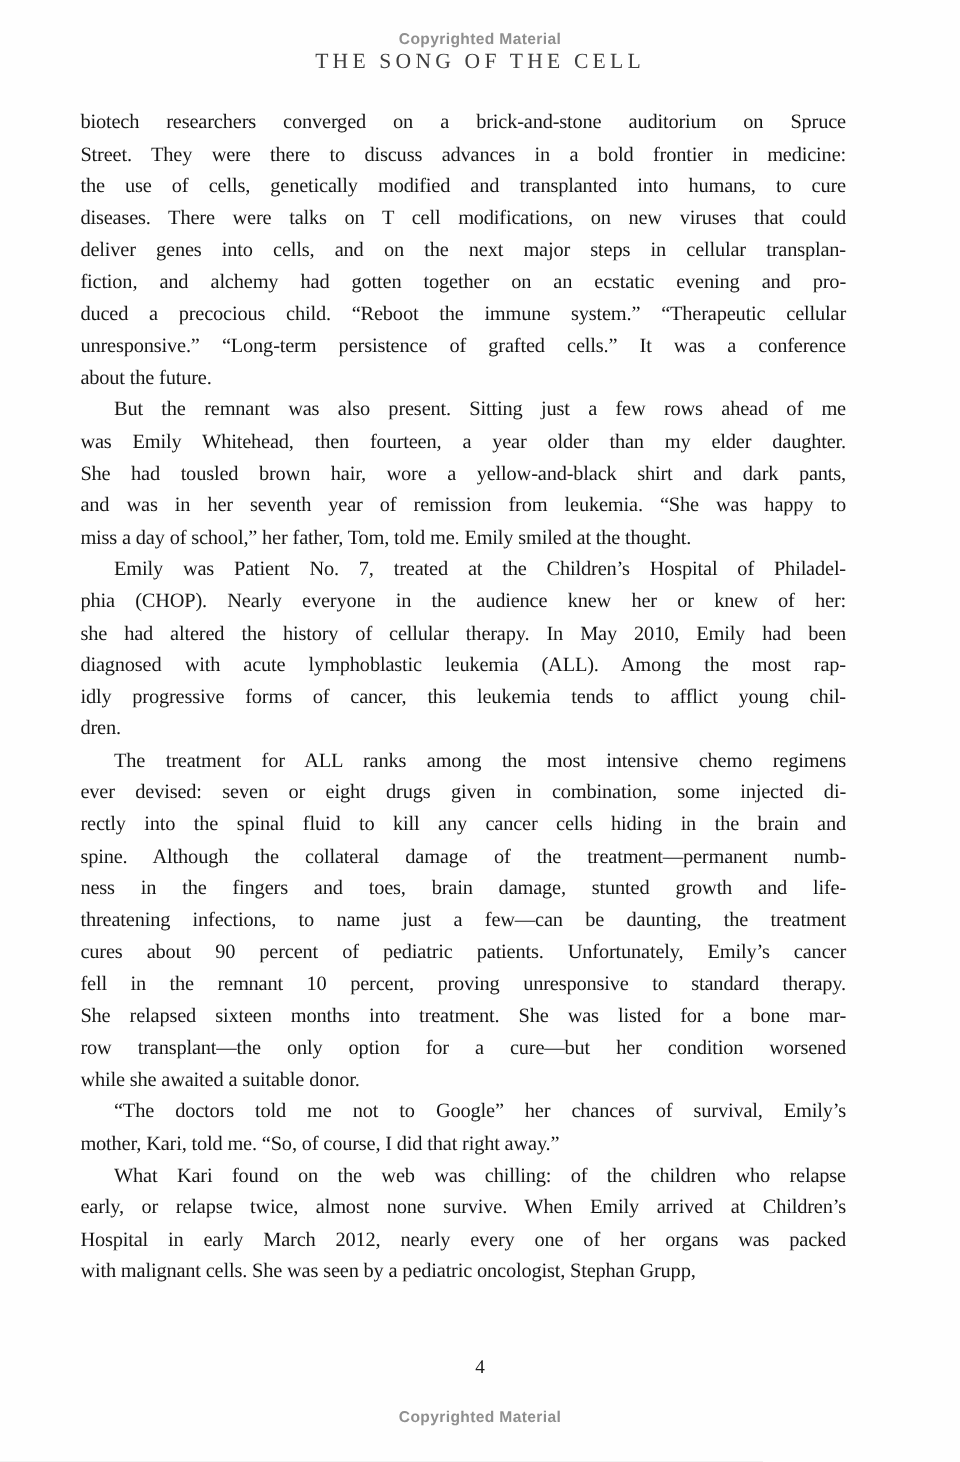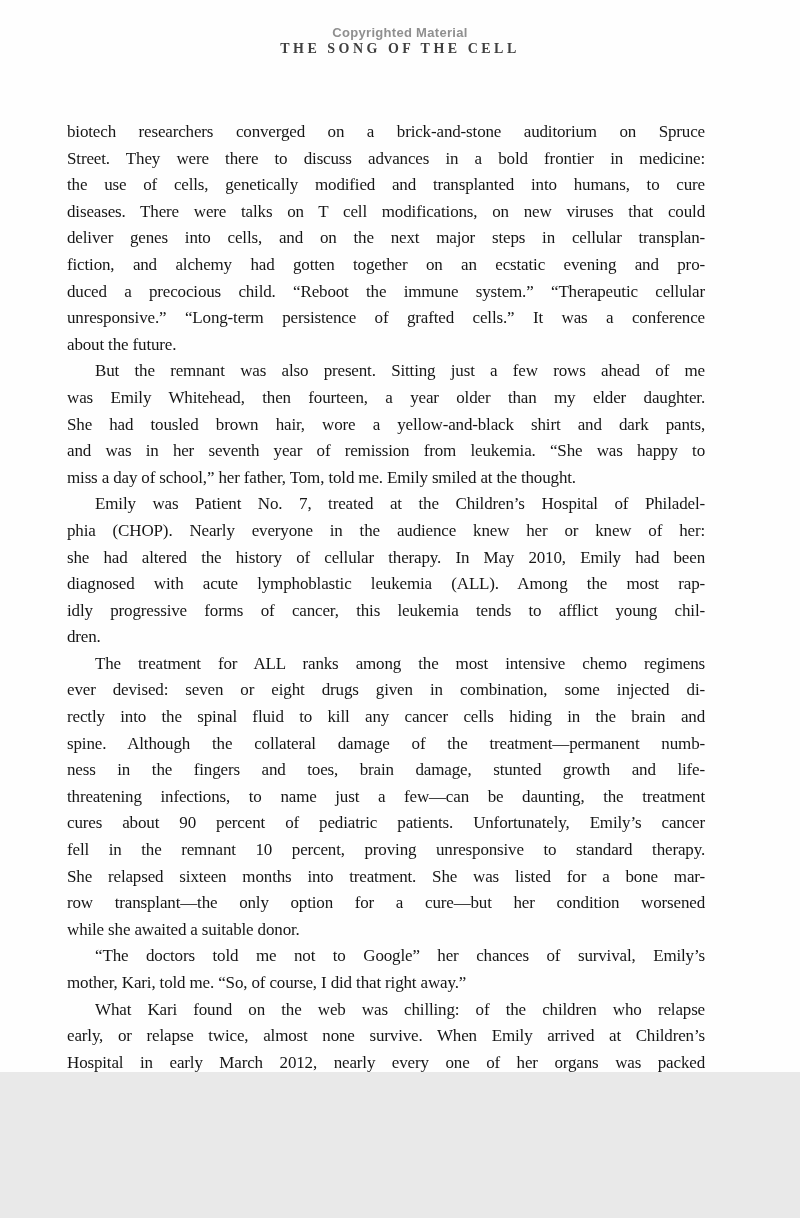--- a/index.html
+++ b/index.html
@@ -1,19 +1,19 @@
 <!DOCTYPE html>
 <html><head>
 <meta charset="utf-8">
 <style>
   html, body { margin: 0; padding: 0; background: #e9e9e9; }
   .book-page {
     position: relative;
     width: 800px;
-    height: 1072px;
+    height: 1218px;
     margin: 0 auto;
     background: #fefefe;
     font-family: "Liberation Serif", serif;
     overflow: hidden;
   }
   .top-notice, .bottom-notice {
     position: absolute;
     left: 0;
     width: 100%;
     text-align: center;
@@ -24,35 +24,34 @@
     letter-spacing: 0.3px;
   }
   .top-notice { top: 25px; }
   .bottom-notice { top: 1173px; }
   .running-head {
     position: absolute;
     top: 41px;
     left: 0;
     width: 100%;
     text-align: center;
-    font-size: 14px;
+    font-size: 18px;
     letter-spacing: 3.5px;
     color: #3f3f3f;
-    font-weight: 700;
+    font-weight: 400;
   }
   .body-text {
     position: absolute;
     left: 67px;
     top: 89px;
     width: 638px;
     font-size: 17px;
     line-height: 26.6px;
     letter-spacing: -0.15px;
     color: #161616;
-    margin-top: 30px;
   }
   .para { margin: 0; }
   .line {
     text-align: justify;
     text-align-last: justify;
   }
   .line.last { text-align-last: left; }
   .line.indent { padding-left: 28px; }
   .it { }
   .page-number {

